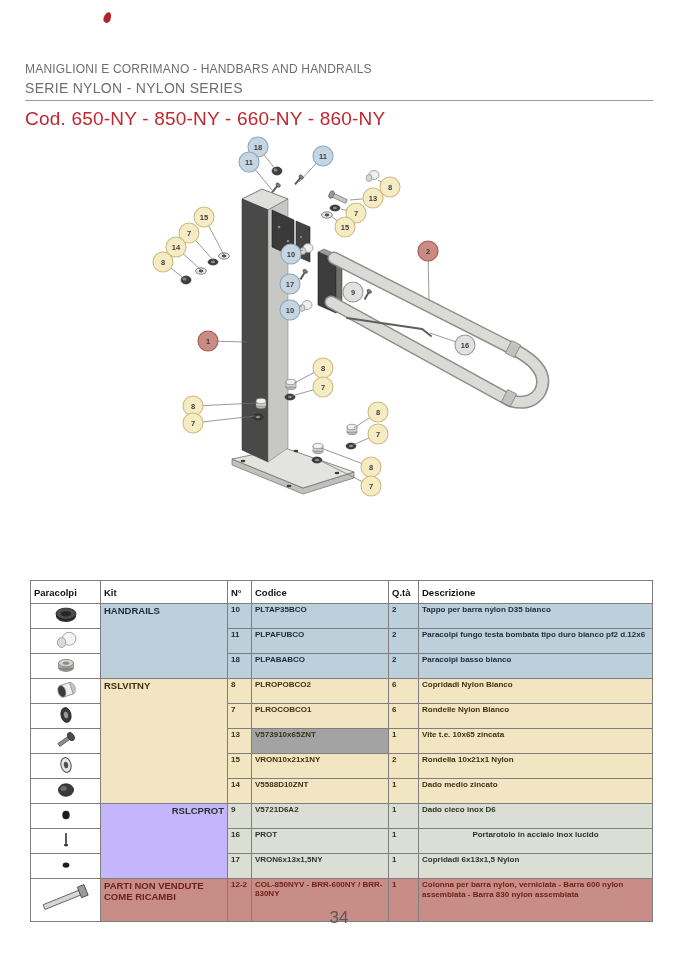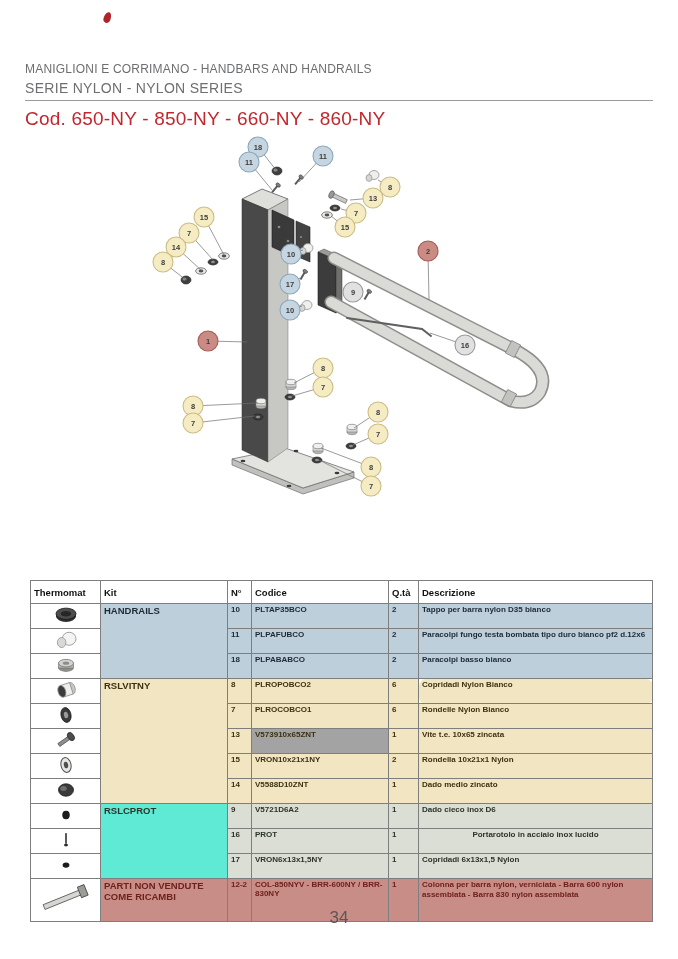--- a/index.html
+++ b/index.html
@@ -337,21 +337,21 @@
       <colgroup>
         <col style="width:70px">
           <col style="width:127px">
           <col style="width:24px">
         <col style="width:137px">
           <col style="width:30px">
           <col style="width:234px">
       </colgroup>
     <tbody>
           <tr>
-            <th>Thermomat</th>
+            <th>Paracolpi</th>
             <th>Kit</th>
             <th>N°</th>
             <th>Codice</th>
             <th>Q.tà</th>
             <th>Descrizione</th>
           </tr>
           <tr style="height:22px">
             <td class="prev"><svg width="40" height="20" viewBox="0 0 24 16">
                 <ellipse cx="12" cy="9" rx="8" ry="4.5" fill="#2c2c2c"></ellipse>
                 <ellipse cx="12" cy="7" rx="8" ry="4.5" fill="#4d4d4d" stroke="#1c1c1c" stroke-width="0.7"></ellipse>
@@ -390,21 +390,21 @@
                 <g transform="rotate(-18 12 8)">
                   <ellipse cx="16.5" cy="8" rx="3" ry="4.8" fill="#c6c6c3" stroke="#8b8b8b" stroke-width="0.5"></ellipse>
                   <rect x="8.5" y="3.2" width="8" height="9.6" fill="#eeeeeb" stroke="#8b8b8b" stroke-width="0.6"></rect>
                   <ellipse cx="8.5" cy="8" rx="3" ry="4.8" fill="#3b3b3b" stroke="#8b8b8b" stroke-width="0.6"></ellipse>
                 </g>
               </svg></td>
             <td class="kit" rowspan="5" style="background:#f1e5c2;color:#3c3212;">RSLVITNY</td>
             <td class="ncol" style="background:#f1e5c2;color:#3c3212;">8</td>
             <td class="code" style="background:#f1e5c2;color:#3c3212;">PLROPOBCO2</td>
             <td class="qta" style="background:#f1e5c2;color:#3c3212;">6</td>
-            <td class="desc" style="background:#f1e5c2;color:#3c3212;border-radius:7px;">Copridadi Nylon Bianco</td>
+            <td class="desc" style="background:#f1e5c2;color:#3c3212;">Copridadi Nylon Bianco</td>
           </tr>
           <tr style="height:22px">
             <td class="prev"><svg width="40" height="20" viewBox="0 0 24 16">
                 <g transform="rotate(-12 12 8)">
                   <ellipse cx="12" cy="8" rx="4" ry="6" fill="#3a3a3a" stroke="#1d1d1d" stroke-width="0.6"></ellipse>
                   <ellipse cx="12" cy="8" rx="1.7" ry="2.6" fill="#9a9a9a"></ellipse>
                 </g>
               </svg></td>
             <td class="ncol" style="background:#f1e5c2;color:#3c3212;">7</td>
             <td class="code" style="background:#f1e5c2;color:#3c3212;">PLROCOBCO1</td>
@@ -442,21 +442,21 @@
               </svg></td>
             <td class="ncol" style="background:#f1e5c2;color:#3c3212;">14</td>
             <td class="code" style="background:#f1e5c2;color:#3c3212;">V5588D10ZNT</td>
             <td class="qta" style="background:#f1e5c2;color:#3c3212;">1</td>
             <td class="desc" style="background:#f1e5c2;color:#3c3212;">Dado medio zincato</td>
           </tr>
           <tr style="height:22px">
             <td class="prev"><svg width="40" height="20" viewBox="0 0 24 16">
                 <ellipse cx="12" cy="8" rx="3" ry="3.4" fill="#1c1c1c"></ellipse>
               </svg></td>
-            <td class="kit" rowspan="3" style="background:#5eead4;color:#2c3328;">RSLCPROT</td>
+            <td class="kit" rowspan="3" style="background:#c4b5fd;color:#2c3328;text-align:right;">RSLCPROT</td>
             <td class="ncol" style="background:#dbded4;color:#2c3328;">9</td>
             <td class="code" style="background:#dbded4;color:#2c3328;">V5721D6A2</td>
             <td class="qta" style="background:#dbded4;color:#2c3328;">1</td>
             <td class="desc" style="background:#dbded4;color:#2c3328;">Dado cieco inox D6</td>
           </tr>
           <tr style="height:22px">
             <td class="prev"><svg width="40" height="20" viewBox="0 0 24 16">
                 <rect x="11.2" y="2.5" width="1.6" height="8.5" fill="#5a5a5a"></rect>
                 <ellipse cx="12" cy="12" rx="1.6" ry="1.1" fill="#2e2e2e"></ellipse>
               </svg></td>

